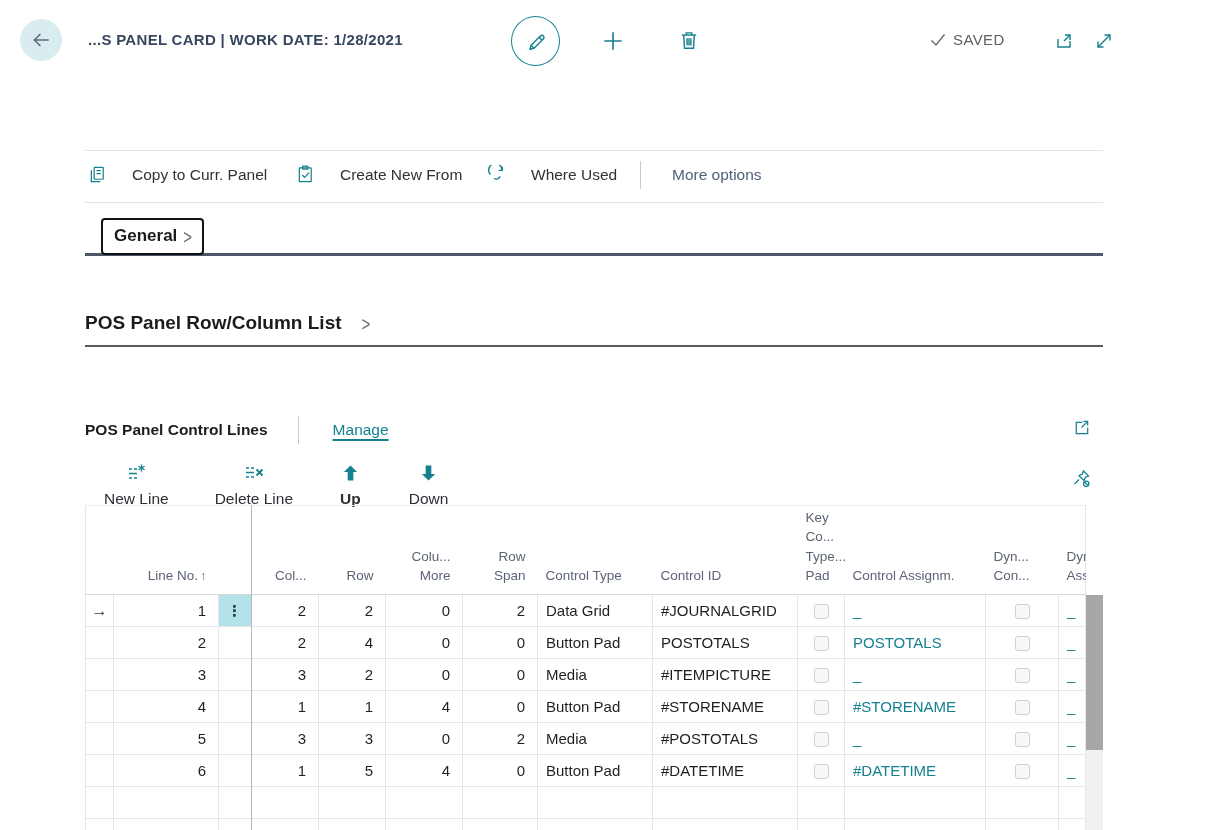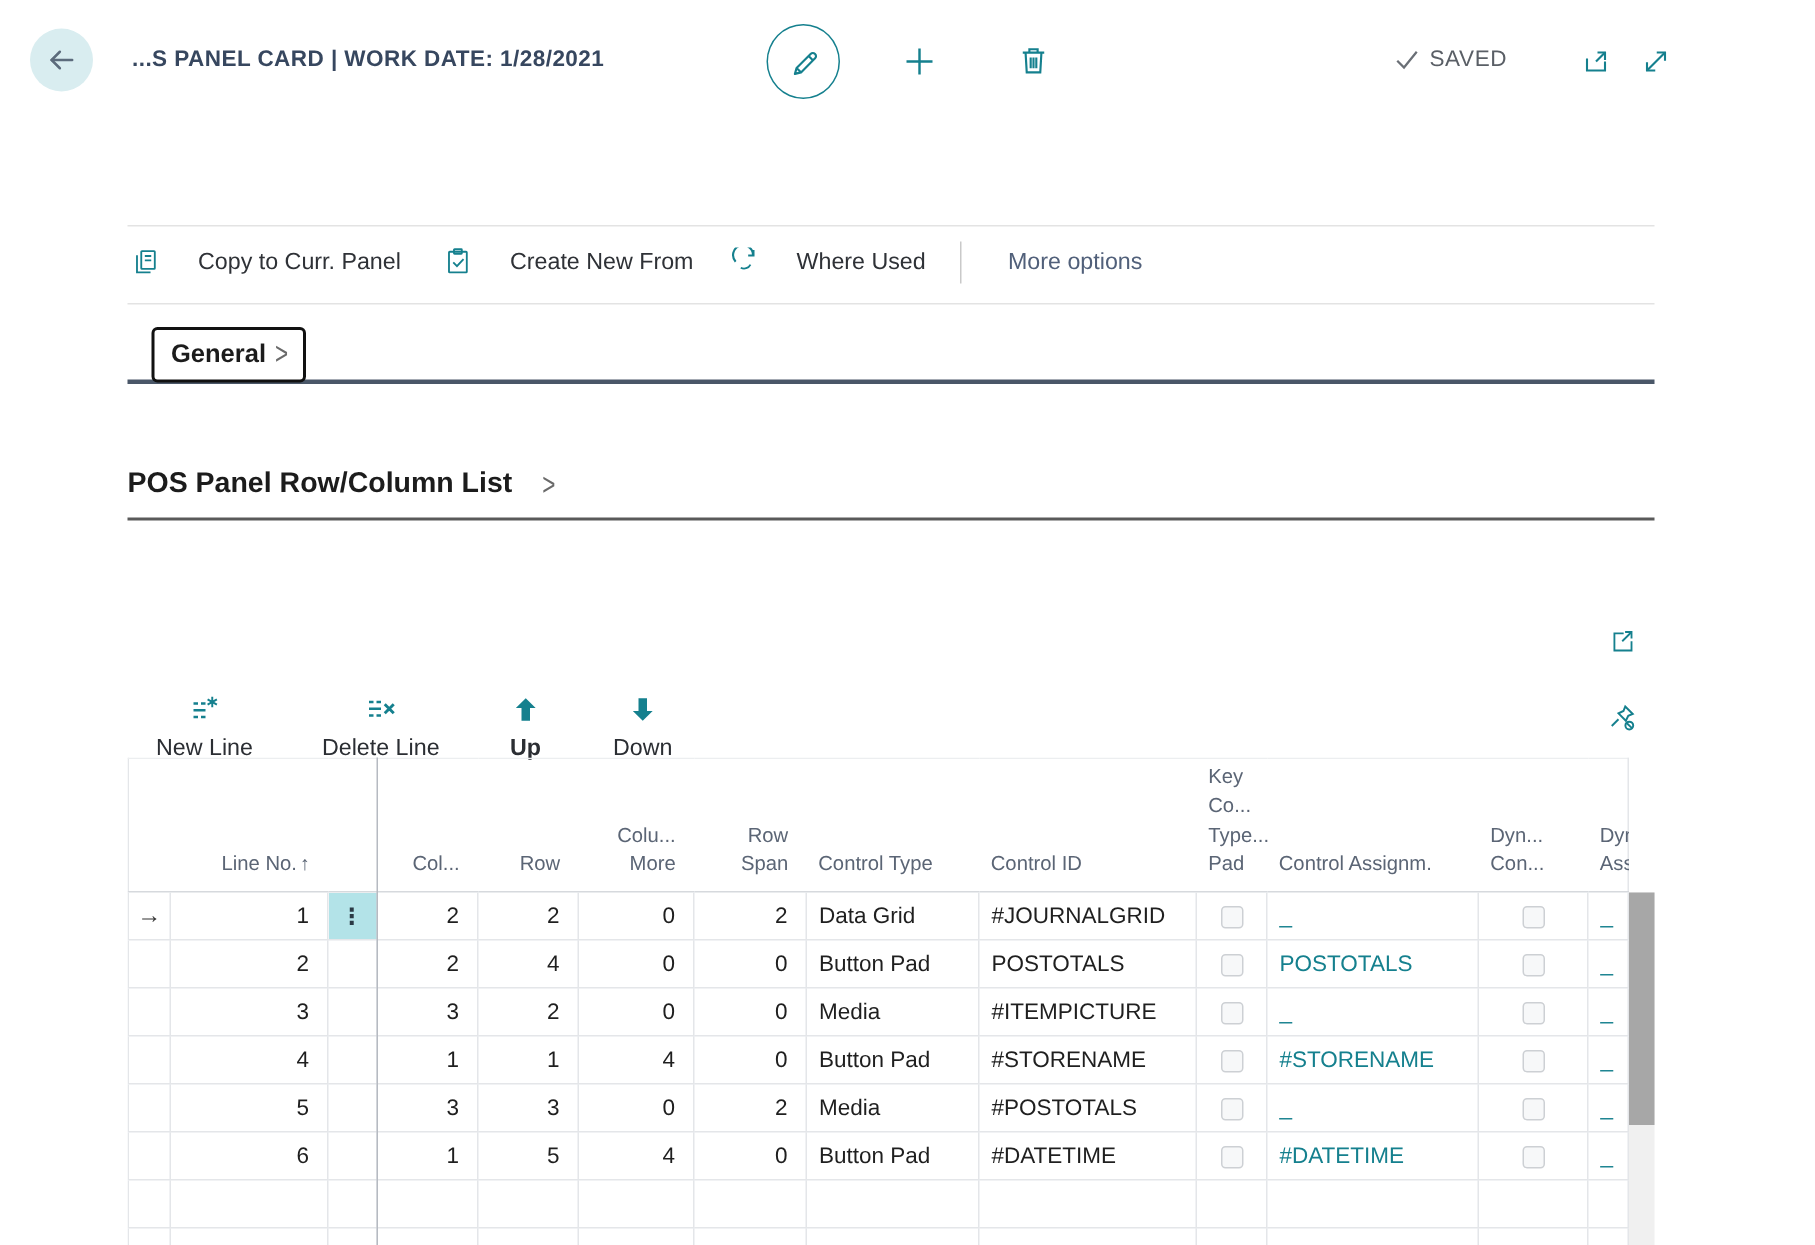--- a/index.html
+++ b/index.html
@@ -202,20 +202,25 @@
     <span class="sec-label">General</span>
     <span class="chev">&gt;</span>
   </div>
 
   <div class="abs list-header">
     <span class="sec-label">POS Panel Row/Column List</span>
     <span class="chev">&gt;</span>
   </div>
   <div class="abs list-rule"></div>
 
+  <div class="abs part-row">
+    <span class="part-title">POS Panel Control Lines</span>
+    <span class="vdiv"></span>
+    <span class="manage-link">Manage</span>
+  </div>
 
   <div class="abs icon-btn" style="left:1072px; top:418px;">
     <span>
       <svg width="19" height="19" viewBox="0 0 20 20" fill="none" stroke="#15808E" stroke-width="1.3">
         <path d="M16.5 10v6.5H4.5v-12H11"></path>
         <path d="M10 10l6.5-6.5"></path>
           <path d="M12 3.5h4.5V8"></path>
       </svg>
     </span>
   </div>

